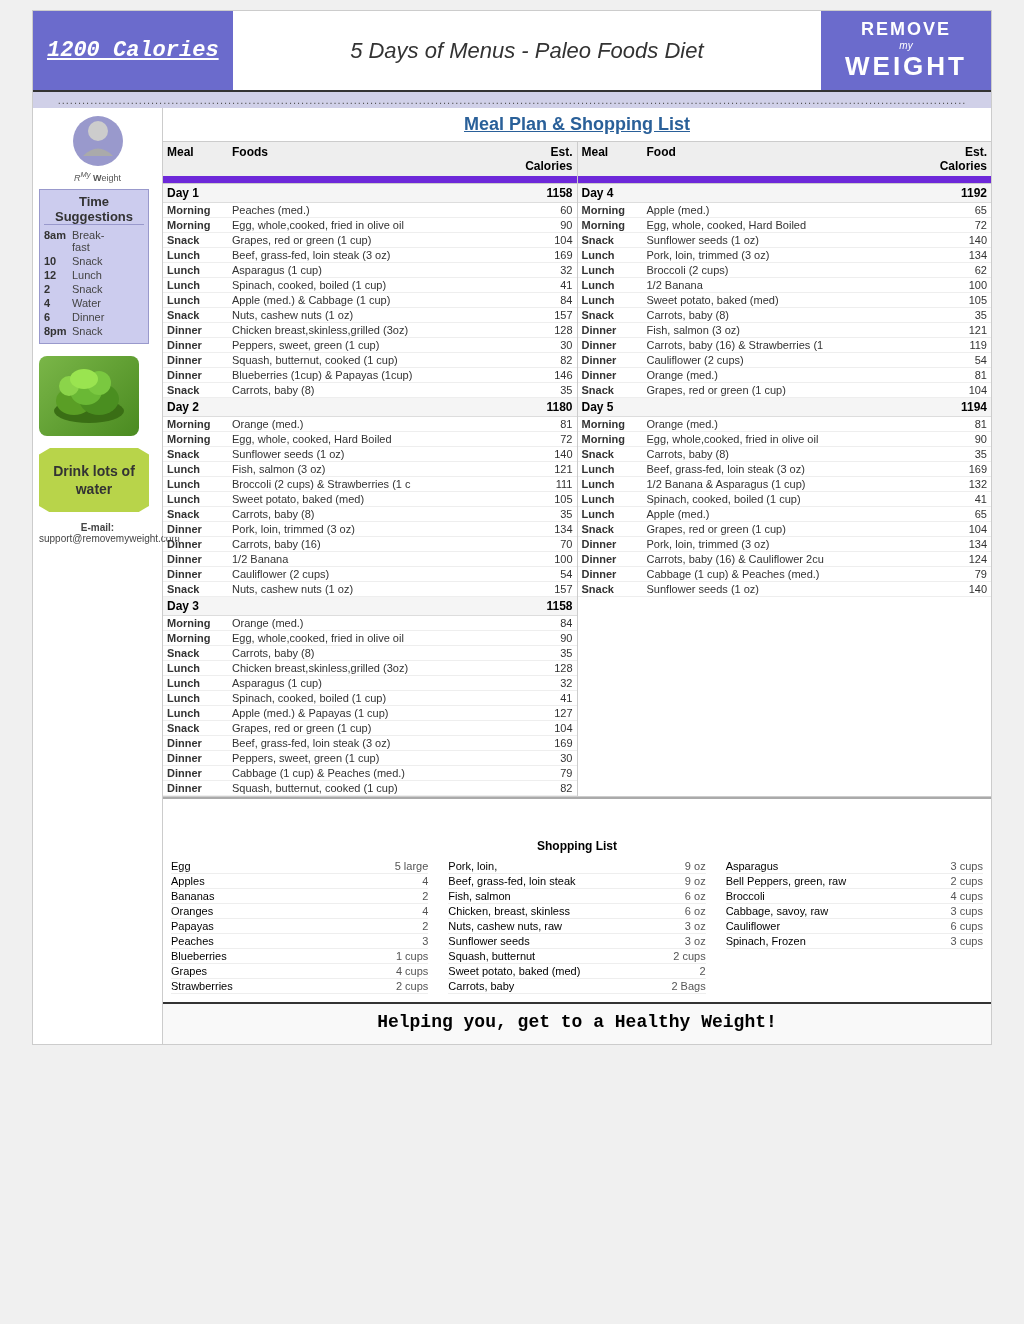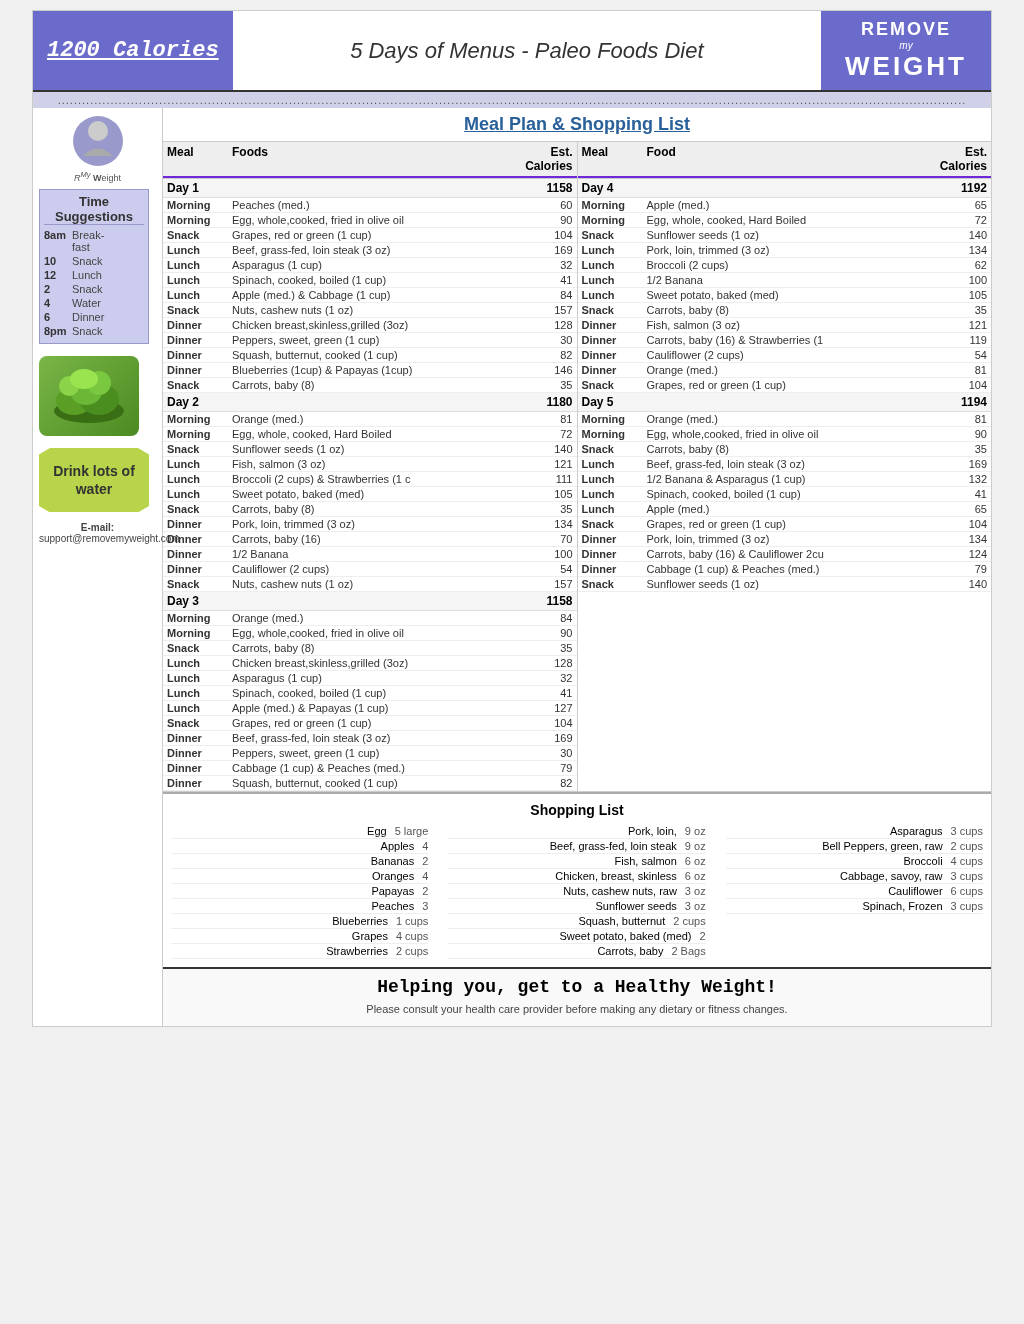--- a/index.html
+++ b/index.html
@@ -217,21 +217,21 @@
       flex: 1;
       border-right: 1px solid #ccc;
     }
     .meal-column:last-child {
       border-right: none;
     }
 
     .col-header {
       display: flex;
       background: #eee;
-      border-bottom: 2px solid #6d28d9;
+      border-bottom: 7px solid #6d28d9;
       font-weight: bold;
       font-size: 12px;
       padding: 3px 4px;
     }
     .col-meal { width: 65px; }
     .col-food { flex: 1; }
     .col-cal { width: 70px; text-align: right; }
 
     .day-header {
       display: flex;
@@ -258,42 +258,43 @@
     }
     .row-food { flex: 1; color: #333; }
     .row-cal { width: 55px; text-align: right; color: #333; }
 
     
     .shopping-section {
       padding: 8px;
       border-top: 2px solid #aaa;
     }
     .shopping-title {
-      font-size: 14px;
+      font-size: 12px;
       font-weight: bold;
       margin-bottom: 6px;
       text-align: center;
+      margin-top: 32px;
     }
     .shopping-grid {
       display: grid;
       grid-template-columns: repeat(3, 1fr);
       gap: 4px 20px;
       font-size: 11px;
     }
     .shopping-col {
       display: flex;
       flex-direction: column;
     }
     .shopping-row {
       display: flex;
       justify-content: space-between;
       border-bottom: 1px solid #eee;
       padding: 1px 0;
     }
-    .shop-item { flex: 1; text-align: right; }
+    .shop-item { flex: 1; }
     .shop-qty { color: #555; text-align: right; margin-left: 8px; }
 
     
     .footer {
       border-top: 2px solid #333;
       padding: 8px 14px;
       background: #f9f9f9;
     }
     .footer-main-text {
       font-size: 18px;
@@ -862,17 +863,16 @@
               <div class="shopping-row">
                 <span class="shop-item">Spinach, Frozen</span>
                 <span class="shop-qty">3 cups</span>
               </div>
             </div>
           </div>
         </div>
 
       <div class="footer">
         <div class="footer-main-text">Helping you, get to a Healthy Weight!</div>
-        <div class="footer-sub-text">Please consult your health care provider before making any dietary or fitness changes.</div>
       </div>
     </div>
   </div>
 </div>
 
 </body></html>

